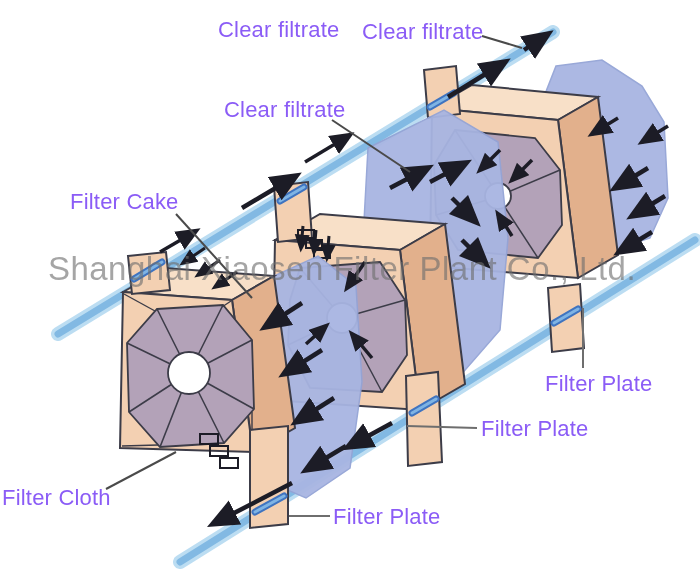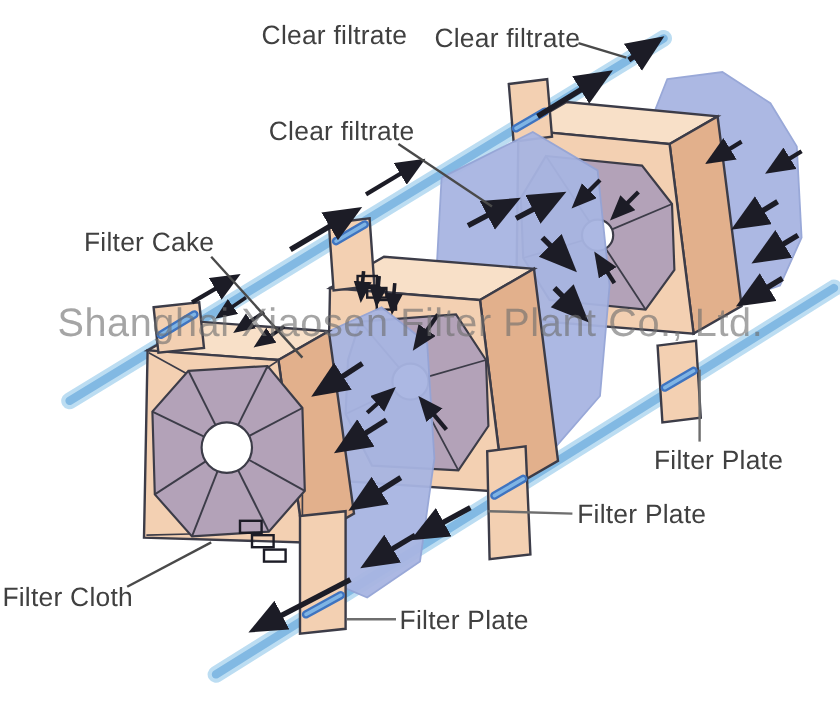--- a/index.html
+++ b/index.html
@@ -7,21 +7,21 @@
     position:relative;
     width:700px;height:585px;
     background:#ffffff;
     overflow:hidden;
     font-family:"Liberation Sans",sans-serif;
   }
   #diagram{position:absolute;left:0;top:0;}
   .lbl{
     position:absolute;
     font-size:22px;
-    color:#404040;
+    color:#8b5cf6;
     white-space:nowrap;
     letter-spacing:0.2px;
     z-index:30;
   }
   .wm-gray{
     position:absolute;
     left:0;top:250px;width:684px;
     text-align:center;
     font-size:33px;
     color:rgba(110,110,110,0.62);

